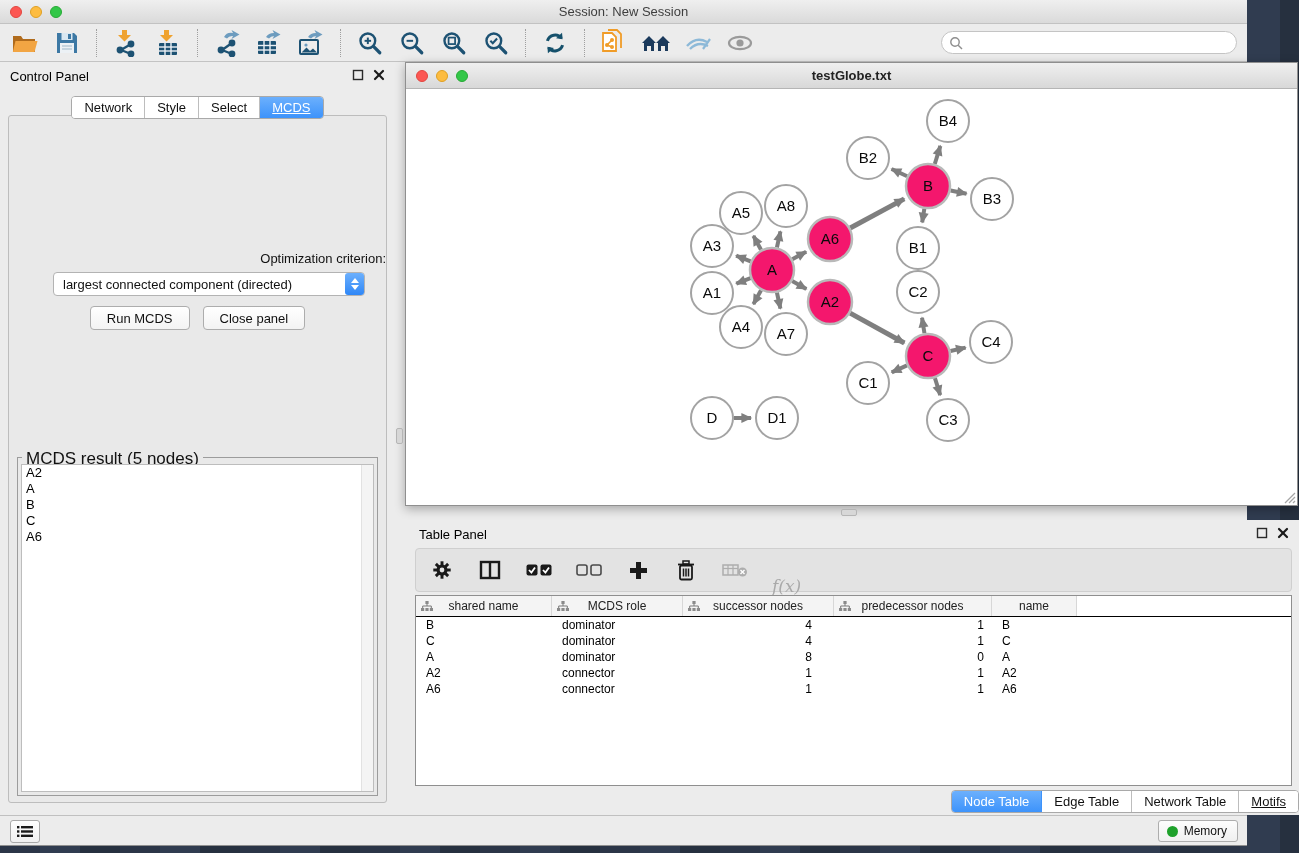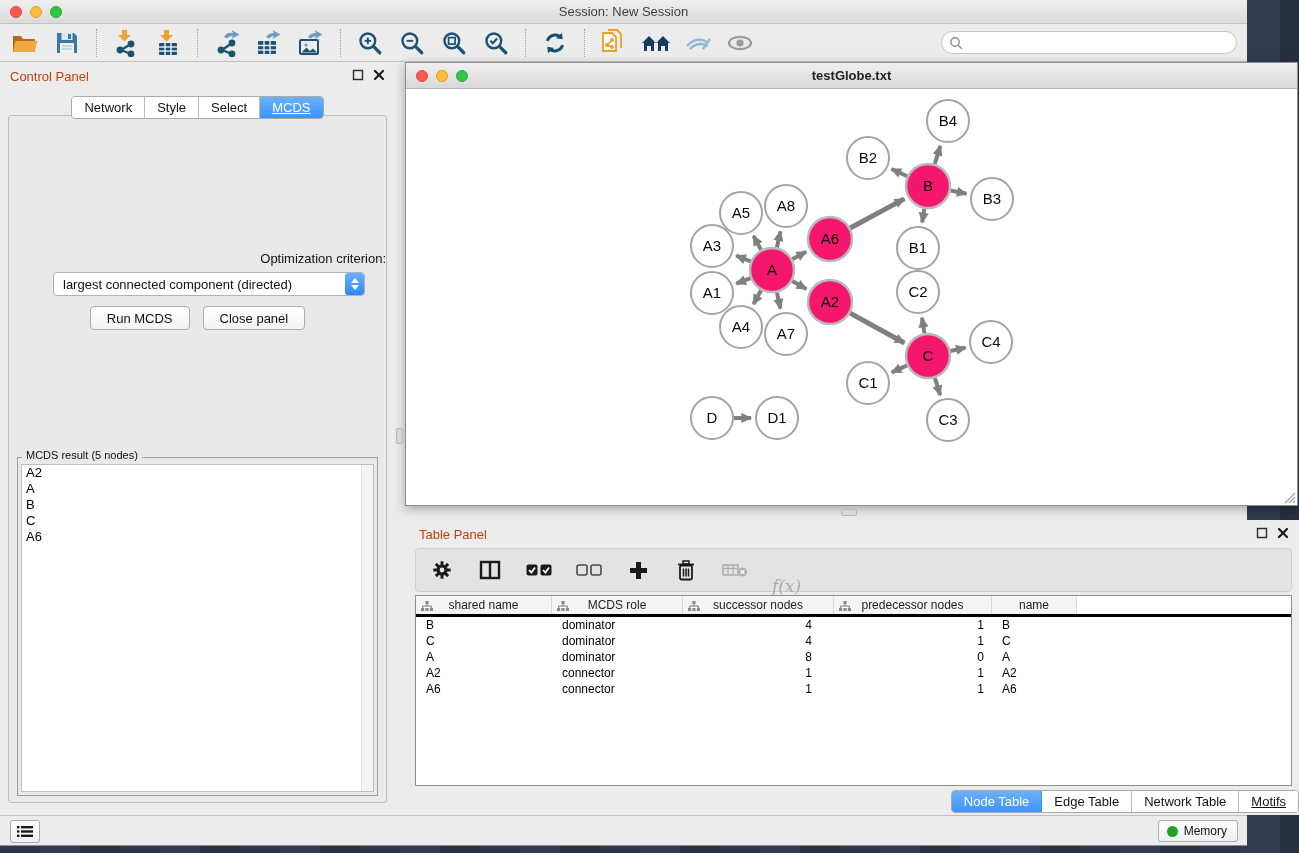--- a/index.html
+++ b/index.html
@@ -27,42 +27,42 @@
   .tbtn + .tbtn { margin-left:8px; }
   .tsep { width:1px; height:28px; border-left:1px dotted #9f9f9f; margin:0 12px; }
   .searchbox { margin-left:auto; margin-right:10px; position:relative; }
   .searchbox input { width:296px; height:23px; border:1px solid #c4c4c4; border-radius:12px;
     background:#fff; padding:0 10px 0 26px; font-family:"Liberation Sans",sans-serif; font-size:13px; outline:none; }
   .searchbox svg { position:absolute; left:8px; top:5px; }
 
   
   .cpanel { position:absolute; left:0; top:62px; width:395px; height:753px; background:#ececec; }
   .panel-head { position:relative; height:28px; display:flex; align-items:center; padding:0 10px; }
-  .panel-head .ph-title { font-size:13px; color:#c2410c; }
+  .panel-head .ph-title { font-size:13px; color:#000000; }
   .ph-icons { position:absolute; right:10px; top:7px; display:flex; gap:9px; }
   .cp-body { position:absolute; left:8px; top:53px; width:379px; height:688px;
     border:1px solid #bdbdbd; border-radius:3px; background:#e9e9e9; }
   .seg-group { display:inline-flex; border:1px solid #a9a9a9; border-radius:4px; overflow:hidden; background:#fff; }
   .seg { padding:3px 12px; font-size:13px; color:#111; background:#fff; border-right:1px solid #bdbdbd; cursor:pointer; white-space:nowrap; }
   .seg:last-child { border-right:none;text-decoration:underline; }
   .seg-active { background:linear-gradient(#6cb0fd,#3d93fb); color:#fff; border-right-color:#3d93fb; }
   .cp-tabs { position:absolute; left:0; top:34px; width:100%; text-align:center; z-index:2; }
   .opt-label { position:absolute; left:0; top:135px; width:100%; text-align:right; font-size:13px; color:#111; }
   .dropdown { position:absolute; left:44px; top:156px; width:312px; height:24px; background:#fff;
     border:1px solid #b3b3b3; border-radius:4px; display:flex; align-items:center; cursor:pointer; }
   .dropdown .dd-text { flex:1; padding-left:9px; font-size:13px; color:#111; white-space:nowrap; overflow:hidden; }
   .dd-step { width:19px; height:22px; margin-right:0px; border-radius:3px; background:linear-gradient(#6cb0fd,#2f87f7);
     display:flex; flex-direction:column; align-items:center; justify-content:center; gap:2px; }
   .dd-step .up { width:0; height:0; border-left:4px solid transparent; border-right:4px solid transparent; border-bottom:5px solid #fff; }
   .dd-step .dn { width:0; height:0; border-left:4px solid transparent; border-right:4px solid transparent; border-top:5px solid #fff; }
   .cp-buttons { position:absolute; left:0; top:190px; width:100%; display:flex; justify-content:center; gap:13px; }
   .mac-btn { background:linear-gradient(#ffffff,#f3f3f3); border:1px solid #adadad; border-radius:4px;
     height:24px; padding:0 16px; font-family:"Liberation Sans",sans-serif; font-size:13px; color:#111; cursor:pointer;text-align:center; }
   .fieldset { position:absolute; left:8px; right:8px; top:341px; bottom:6px; border:1px solid #9c9c9c; }
-  .fieldset .legend { position:absolute; top:-9px; left:4px; background:#e9e9e9; padding:0 4px; font-size:11px; color:#111; }
+  .fieldset .legend { position:absolute; top:-9px; left:4px; background:#e9e9e9; padding:0 4px; font-size:17px; color:#111; }
   .result-list { position:absolute; left:3px; right:3px; top:6px; bottom:3px; background:#fff; border:1px solid #bdbdbd; overflow:hidden; }
   .result-scroll { position:absolute; right:0; top:0; bottom:0; width:12px; background:#f4f4f4; border-left:1px solid #e2e2e2; }
   .result-item { font-size:13px; line-height:16px; padding:0 0 0 4px; color:#000; cursor:default; }
 
   
   .netwin { position:absolute; left:405px; top:62px; width:893px; height:444px; background:#fff;
     border:1px solid #8f8f8f; box-shadow:0 3px 10px rgba(0,0,0,.3); }
   .netwin .wtitle { position:relative; height:26px; background:linear-gradient(#f0f0f0,#d8d8d8);
     border-bottom:1px solid #b5b5b5; display:flex; align-items:center; }
   .netwin .wtitle .ttl { position:absolute; left:0; right:0; text-align:center; font-weight:bold; font-size:13px; color:#222; }
@@ -75,21 +75,21 @@
 
   
   .tpanel { position:absolute; left:405px; top:520px; width:894px; height:295px; background:#ececec; }
   .tp-toolbar { position:absolute; left:10px; top:28px; width:877px; height:44px; background:#e3e3e3;
     border:1px solid #cfcfcf; border-radius:4px; display:flex; align-items:center; padding-left:14px; gap:24px; }
   .tp-btn { background:none; border:none; display:flex; align-items:center; justify-content:center; height:30px; min-width:24px; cursor:pointer; }
   .fx-label { font-family:"DejaVu Serif", serif; font-style:italic; font-size:17px; color:#a9a9a9;margin-top:32px; }
   .tablebox { position:absolute; left:10px; top:75px; width:877px; height:191px; background:#fff;
     border:1px solid #8f8f8f; overflow:hidden; }
   .tgrid-head { display:grid; grid-template-columns:136px 131px 151px 158px 85px 1fr; height:21px;
-    border-bottom:3px solid #000000; background:#f4f4f4; }
+    border-bottom:1px solid #000000; background:#f4f4f4; }
   .th { position:relative; display:flex; align-items:center; justify-content:center;
     font-size:12px; color:#222; border-right:1px solid #d7d7d7; cursor:pointer; }
   .th .hicon { position:absolute; left:5px; top:5px; }
   .th.fill { border-right:none; background:#fff; cursor:default; }
   .tr { display:grid; grid-template-columns:136px 131px 151px 158px 85px 1fr; height:16px; cursor:default; }
   .td { font-size:12px; color:#000; line-height:16px; overflow:hidden; white-space:nowrap; }
   .td:nth-child(1) { padding-left:10px; }
   .td:nth-child(2) { padding-left:10px; }
   .td:nth-child(3) { text-align:right; padding-right:22px; }
   .td:nth-child(4) { text-align:right; padding-right:8px; }

